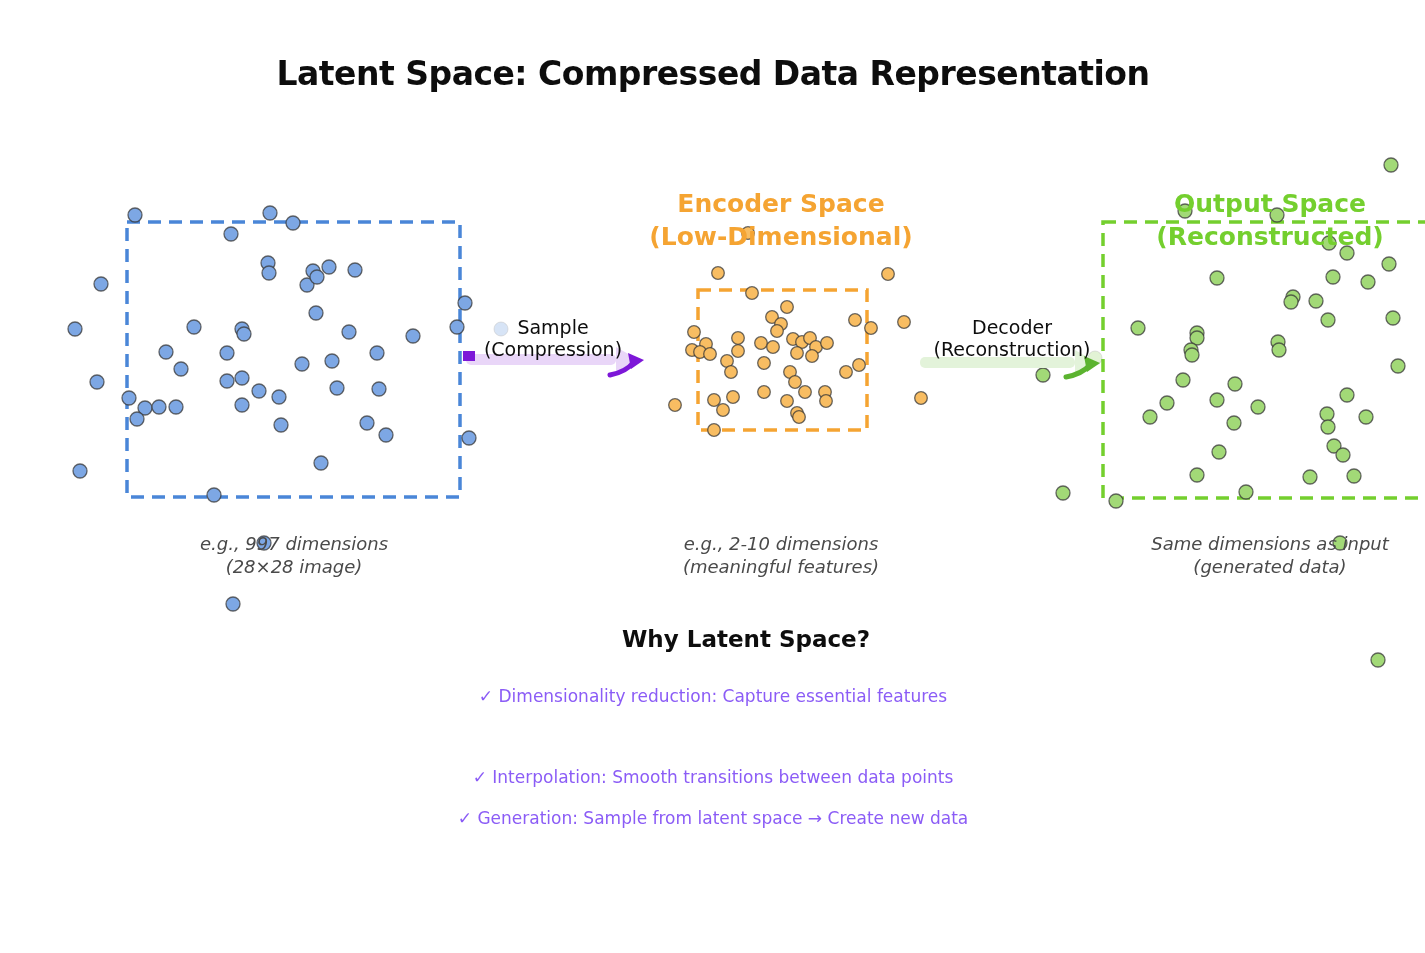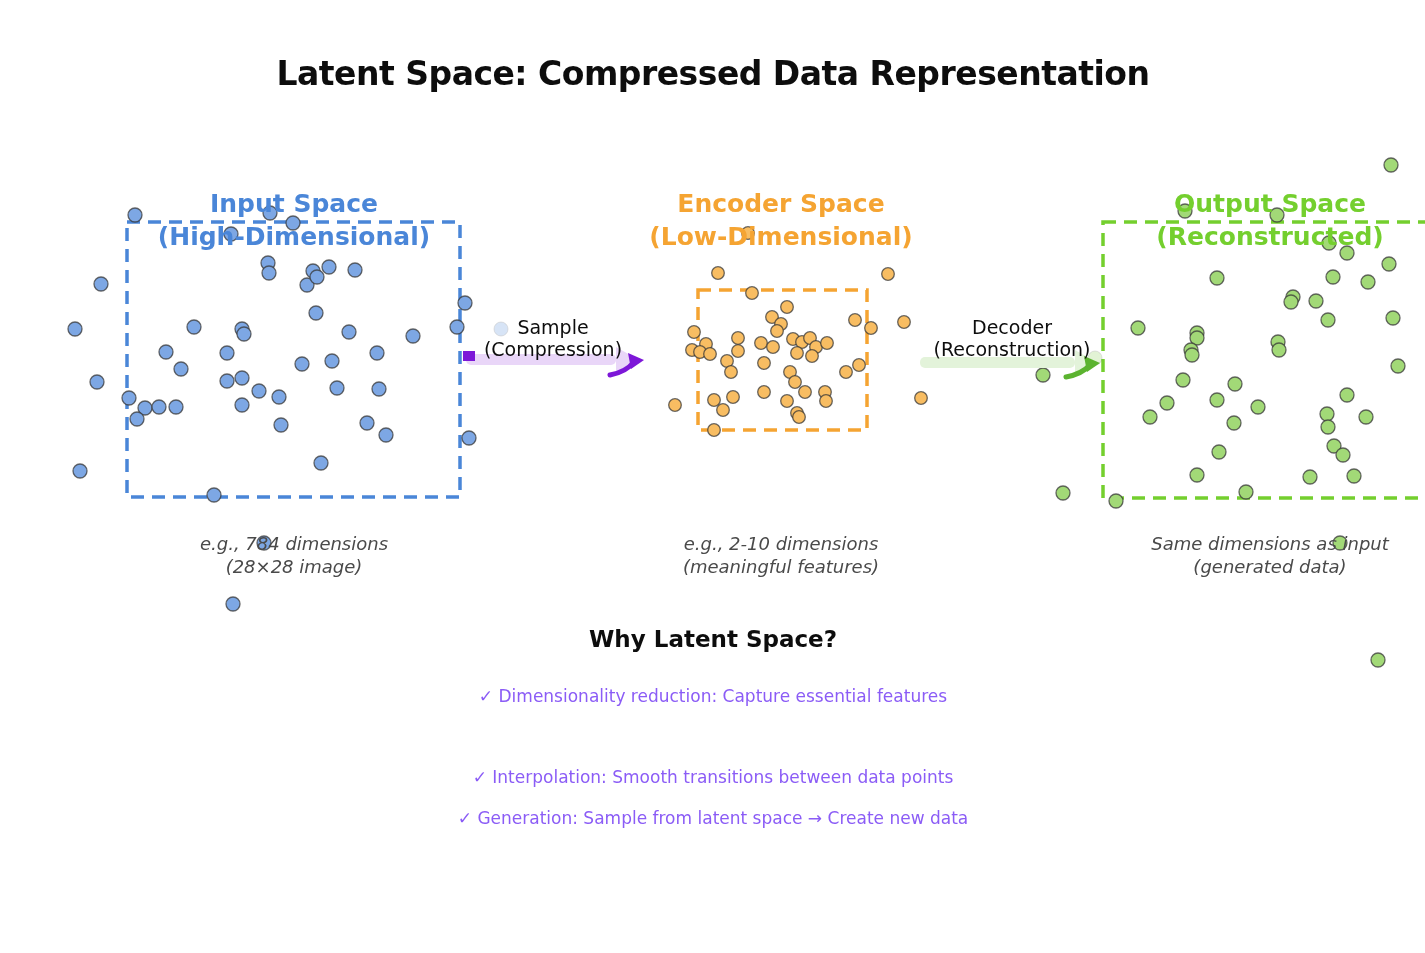--- a/index.html
+++ b/index.html
@@ -10,21 +10,21 @@
   .title{left:713px;top:54px;transform:translateX(-50%);font-size:33px;font-weight:bold;
          color:#0d0d0d;letter-spacing:-0.5px;}
   .panel-heading{transform:translateX(-50%);text-align:center;font-weight:bold;
                  font-size:25px;line-height:33px;top:187px;}
   .pos-input{left:294px;} .pos-latent{left:781px;} .pos-output{left:1270px;}
   .caption{transform:translateX(-50%);text-align:center;font-style:italic;font-size:18px;
            line-height:23px;color:#4a4a4a;top:532px;}
   .arrow-label{transform:translateX(-50%);text-align:center;font-size:19px;line-height:22px;
                color:#0d0d0d;top:316px;}
   .pos-enc{left:553px;} .pos-dec{left:1012px;}
-  .why-heading{left:713px;top:626px;transform:translateX(-50%);font-size:23px;
+  .why-heading{left:746px;top:626px;transform:translateX(-50%);font-size:23px;
                font-weight:bold;color:#0d0d0d;}
   .bullet{left:713px;transform:translateX(-50%);font-size:17px;color:#8b5cf6;}
   .b0{top:686px;} .b1{top:727px;} .b2{top:767px;} .b3{top:808px;}
 </style>
 </head>
 <body>
 
 <div class="stage">
 
   <svg id="fig" class="fig" width="1425" height="953" viewBox="0 0 1425 953">
@@ -180,44 +180,40 @@
       <path d="M 610 375 Q 626 372 634 362" fill="none" stroke="#7d17d8" stroke-width="5" stroke-linecap="round"></path>
       <polygon points="628,353 644,360 631,369" fill="#7d17d8"></polygon>
       <rect x="920" y="357" width="155" height="11" rx="5" fill="#e3f3da"></rect>
       <polygon points="1075,350 1098,363 1075,375" fill="#e3f3da"></polygon>
       <path d="M 1066 377 Q 1082 374 1090 365" fill="none" stroke="#5bb32f" stroke-width="5" stroke-linecap="round"></path>
       <polygon points="1084,356 1100,363 1087,372" fill="#5bb32f"></polygon>
     </svg>
 
   <div class="txt title">Latent Space: Compressed Data Representation</div>
 
-  <div class="txt panel-heading pos-input" style="color: rgb(74, 134, 216);">
-    <div>Input Space</div>
-    <div>(High-Dimensional)</div>
-  </div>
   <div class="txt panel-heading pos-latent" style="color: rgb(245, 164, 50);">
     <div>Encoder Space</div>
     <div>(Low-Dimensional)</div>
   </div>
   <div class="txt panel-heading pos-output" style="color: rgb(116, 207, 46);">
     <div>Output Space</div>
     <div>(Reconstructed)</div>
   </div>
 
   <div class="txt arrow-label pos-enc">
     <div>Sample</div>
     <div>(Compression)</div>
   </div>
   <div class="txt arrow-label pos-dec">
     <div>Decoder</div>
     <div>(Reconstruction)</div>
   </div>
 
   <div class="txt caption pos-input">
-    <div>e.g., 784 dimensions</div>
+    <div>e.g., 997 dimensions</div>
     <div>(28×28 image)</div>
   </div>
   <div class="txt caption pos-latent">
     <div>e.g., 2-10 dimensions</div>
     <div>(meaningful features)</div>
   </div>
   <div class="txt caption pos-output">
     <div>Same dimensions as input</div>
     <div>(generated data)</div>
   </div>

